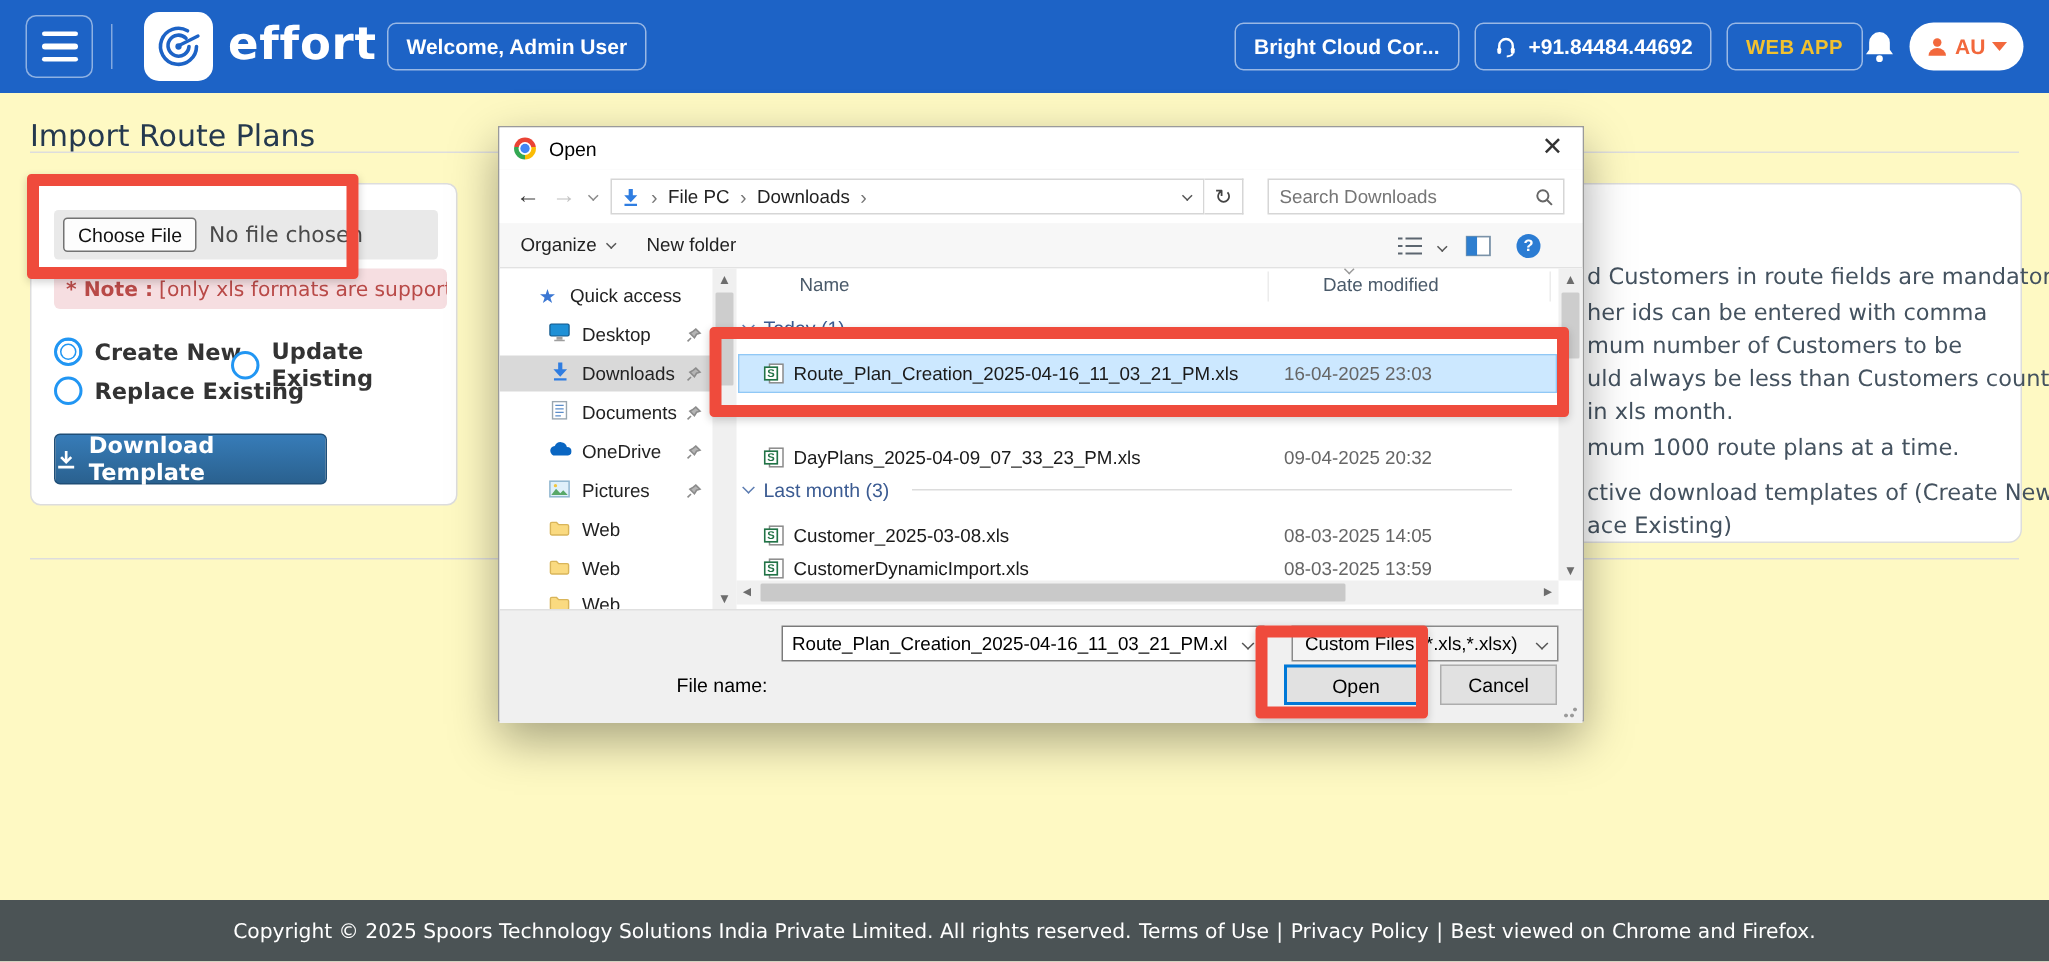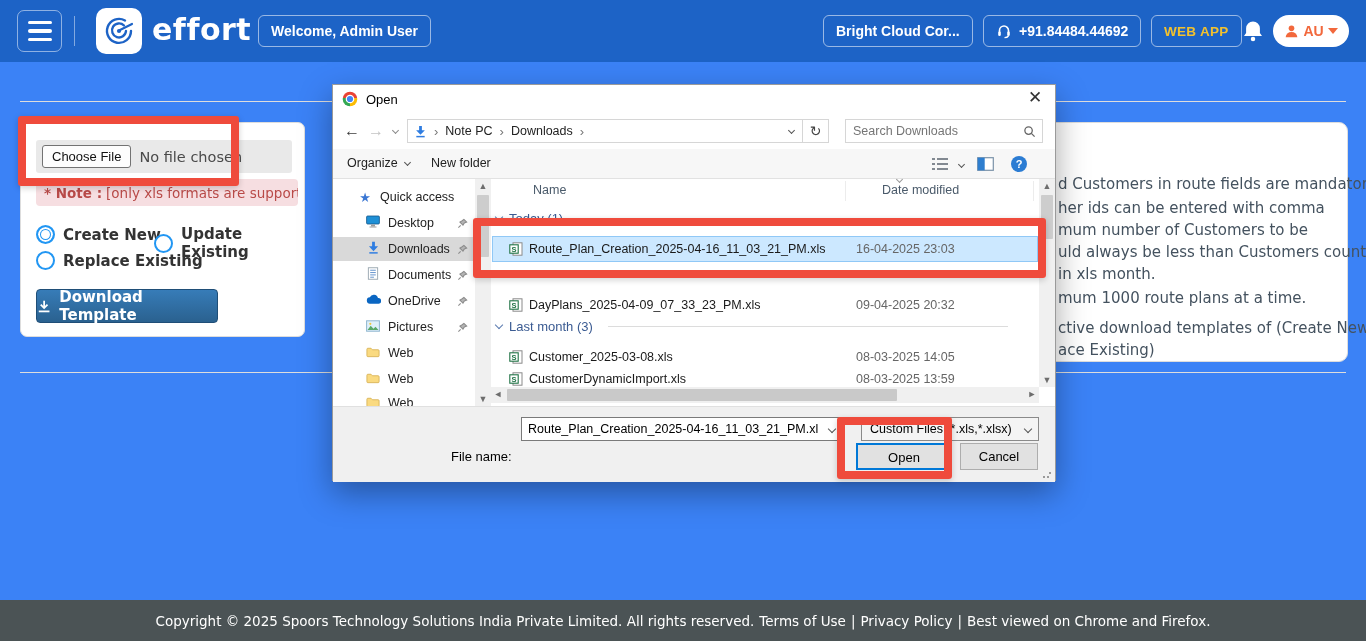--- a/index.html
+++ b/index.html
@@ -1,17 +1,17 @@
 <!DOCTYPE html>
 <html><head>
 <meta charset="utf-8">
 <style>
   * { margin:0; padding:0; box-sizing:border-box; }
   html,body { width:1366px; height:641px; font-family:"Liberation Sans", sans-serif; background:#fff; overflow:hidden; }
-  .stage { position:relative; width:1366px; height:641px; background:#3b82f6;padding-left:36px; }
+  .stage { position:relative; width:1366px; height:641px; background:#fef9c3;padding-left:36px; }
   .abs { position:absolute; }
 
   
   .hdr { left:0; top:0; width:1366px; height:62px; background:#1d63c6; }
   .hdr-pill { height:32px; border:1px solid rgba(255,255,255,.55); border-radius:6px; color:#fff;
               display:flex; align-items:center; justify-content:center; font-size:14px; font-weight:bold; padding:0 12px; }
   .hamburger { left:17px; top:10px; width:45px; height:42px; border:1px solid rgba(255,255,255,.5); border-radius:7px;
                display:flex; flex-direction:column; justify-content:center; gap:5px; align-items:center; cursor:pointer; }
   .hamburger i { display:block; width:24px; height:3.5px; background:#fff; border-radius:2px; }
   .hdr-divider { left:74px; top:16px; width:1px; height:30px; background:rgba(255,255,255,.45); }
@@ -145,20 +145,21 @@
     <div class="abs avatar-pill">
       <svg width="15" height="15" viewBox="0 0 16 16">
         <circle cx="8" cy="4.6" r="3" fill="#f2683c"></circle>
         <path d="M1.8 14 a6.2 5.4 0 0 1 12.4 0 z" fill="#f2683c"></path>
       </svg>
       <span class="au">AU</span>
       <span class="caret-dn"></span>
     </div>
   </div>
 
+  <div class="abs page-title">Import Route Plans</div>
   <div class="abs hr" style="left:20px; top:101px; width:1326px;"></div>
   <div class="abs hr" style="left:20px; top:372px; width:1326px;"></div>
 
   <div class="abs card" style="left:20px; top:122px; width:285px; height:215px;">
     <div class="abs file-strip" style="left:15px; top:17px;">
       <button class="choose-btn">Choose File</button>
       <span class="no-file">No file chosen</span>
     </div>
     <div class="abs note-strip" style="left:15px; top:56px;">
       <b>* Note :</b>
@@ -224,21 +225,21 @@
       <span class="navbtn" style="left:8px; color:#3a3a3a;">←</span>
       <span class="navbtn" style="left:32px; color:#c3c3c3;">→</span>
       <span class="chev" style="position:absolute; left:56px; top:15px; border-color:#8a8a8a;"></span>
       <span class="navbtn" style="left:66px; color:#3a3a3a;">↑</span>
       <div class="crumb">
         <svg width="13" height="13" viewBox="0 0 14 14" style="margin-left:6px;">
           <path d="M5.5 1 h3 v4.6 h3.2 L7 10.6 L2.3 5.6 h3.2 z" fill="#2f7de1"></path>
           <path d="M2.5 12.5 h9" stroke="#2f7de1" stroke-width="1.6"></path>
         </svg>
         <span class="sep">›</span>
-        <span>Note PC</span>
+        <span>File PC</span>
         <span class="sep">›</span>
         <span>Downloads</span>
         <span class="sep">›</span>
         <span class="chev crumb-dd" style="right:8px; top:8px;"></span>
       </div>
       <div class="refreshcell">↻</div>
       <div class="search">
         <input type="text" placeholder="Search Downloads" style="">
         <svg width="13" height="13" viewBox="0 0 14 14" style="position:absolute; right:6px; top:5px;">
           <circle cx="6" cy="6" r="4" fill="none" stroke="#666" stroke-width="1.4"></circle>

